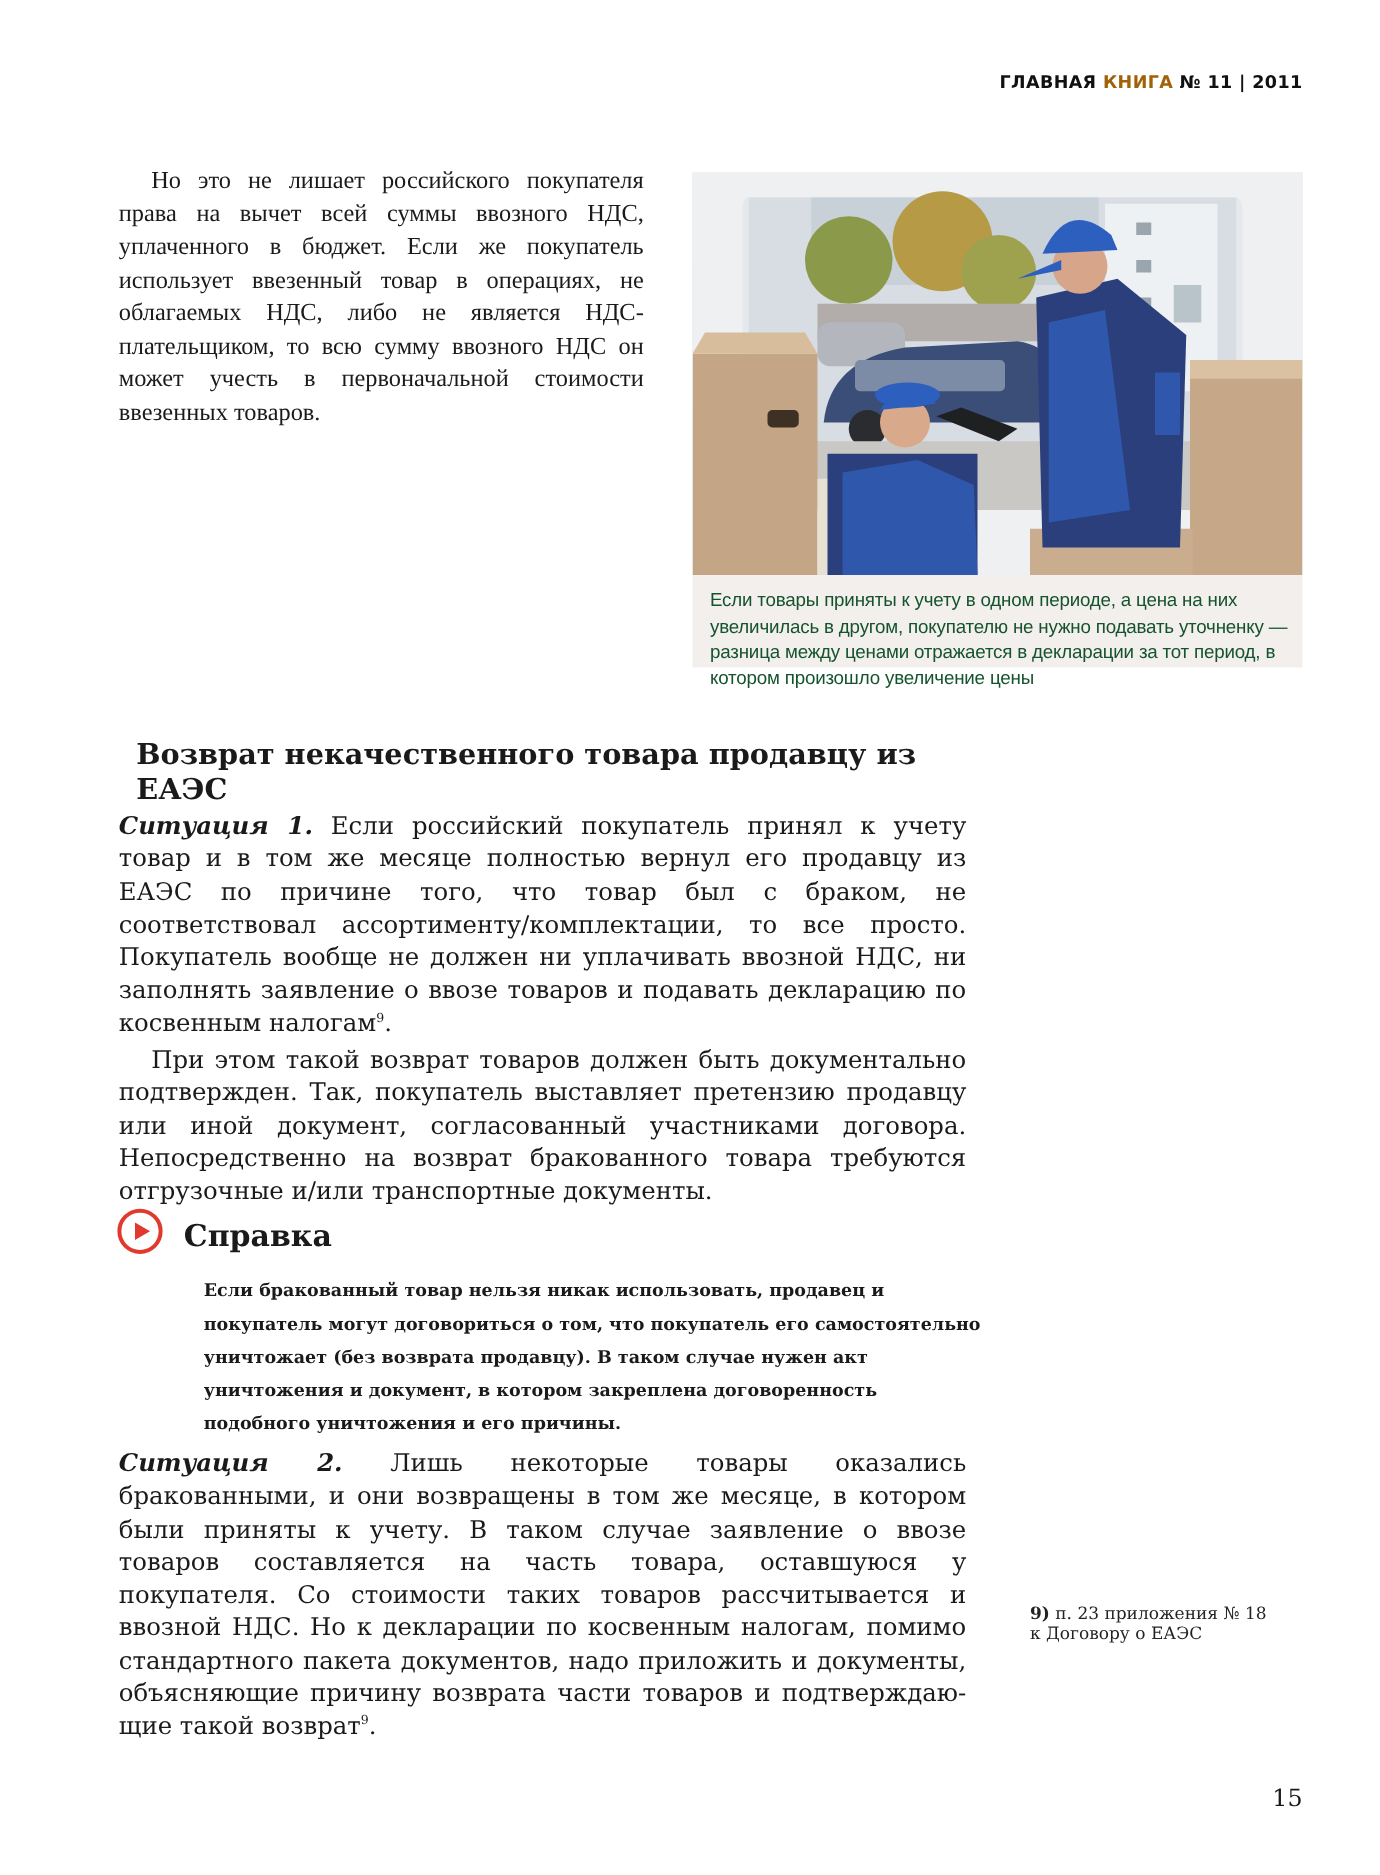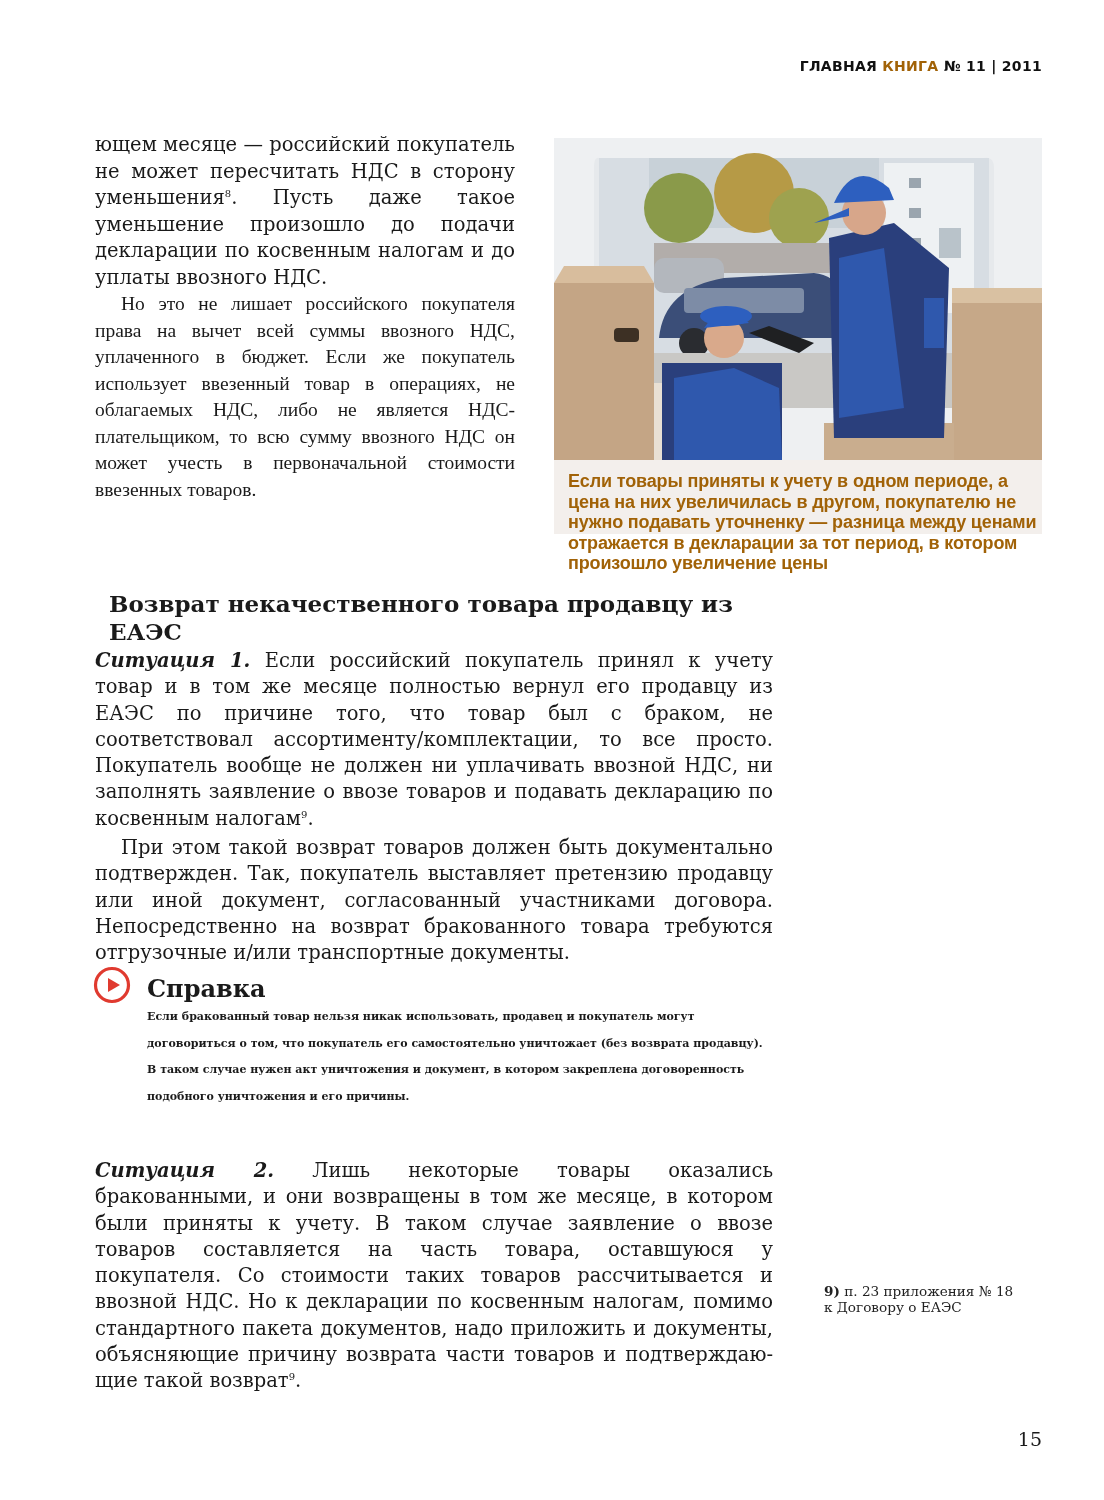--- a/index.html
+++ b/index.html
@@ -24,23 +24,22 @@
     .figure {
       position: absolute; left: 554px; top: 138px; width: 488px; height: 396px;
       background: #f3efec;
     }
     .photo {
       position: absolute; left: 0; top: 0; width: 488px; height: 322px; overflow: hidden;
       background: linear-gradient(180deg, #e7eaee 0%, #dfe3e8 100%);
     }
     .caption {
       position: absolute; left: 14px; top: 333px; width: 470px;
-      font-family: "Liberation Sans", sans-serif; font-size: 18px; line-height: 20.5px; color: #a16207;
+      font-family: "Liberation Sans", sans-serif; font-size: 15px; line-height: 20.5px; color: #14532d;
       letter-spacing: -0.15px;
-      font-weight: bold;
     }
 
     .section-title {
       position: absolute; left: 95px; top: 576px; width: 640px;
       font-size: 23px; line-height: 28px; font-weight: bold; margin: 14px;
     }
 
     .main-col {
       position: absolute; left: 95px; width: 678px;
       font-size: 19.5px; line-height: 26.3px; text-align: justify;
@@ -55,21 +54,21 @@
     }
     .note-icon {
       position: absolute; left: 0; top: 2px; width: 38px; height: 38px;
     }
     .note-title {
       position: absolute; left: 54px; top: 10px;
       font-size: 24px; font-weight: bold; margin: 0;
     }
     .note-body {
       position: absolute; left: 54px; top: 40px; width: 625px;
-      font-size: 11px; line-height: 26.5px; font-weight: bold; margin: 0;
+      font-size: 14px; line-height: 26.5px; font-weight: bold; margin: 16px;
     }
 
     .footnotes {
       position: absolute; left: 824px; top: 1283px; width: 200px;
       font-size: 13.6px; line-height: 16px; color: #222;
     }
     .footnotes .fn { margin: 0 0 5px 0; }
     .footnotes .fn-num { font-weight: bold; }
 
     .page-number {
@@ -79,21 +78,20 @@
     }
   </style>
 </head>
 <body>
 
 <div class="header">
   <span>ГЛАВНАЯ </span><span class="brand-accent">КНИГА</span><span> № 11 | 2011</span>
 </div>
 
 <div class="col-left serif">
-  <p><span>ющем месяце — российский покупатель не может пересчитать НДС в сторону уменьшения</span><span class="sup">8</span><span>. Пусть даже такое уменьше­ние произошло до подачи декларации по косвенным налогам и до уплаты ввозно­го НДС.</span></p>
   <p class="indent">Но это не лишает российского покупа­теля права на вычет всей суммы ввозного НДС, уплаченного в бюджет. Если же по­купатель использует ввезенный товар в операциях, не облагаемых НДС, либо не является НДС-плательщиком, то всю сумму ввозного НДС он может учесть в первоначальной стоимости ввезенных товаров.</p>
 </div>
 
 <div class="figure">
   <div class="photo">
     <svg width="488" height="322" viewBox="0 0 488 322">
 
       <rect x="0" y="0" width="488" height="322" fill="#e6e9ec"></rect>
       <path d="M0 0 H488 V322 H0 Z M45 20 Q40 18 40 30 V270 H440 V30 Q440 18 430 20 Z" fill="#eef0f2"></path>
 

